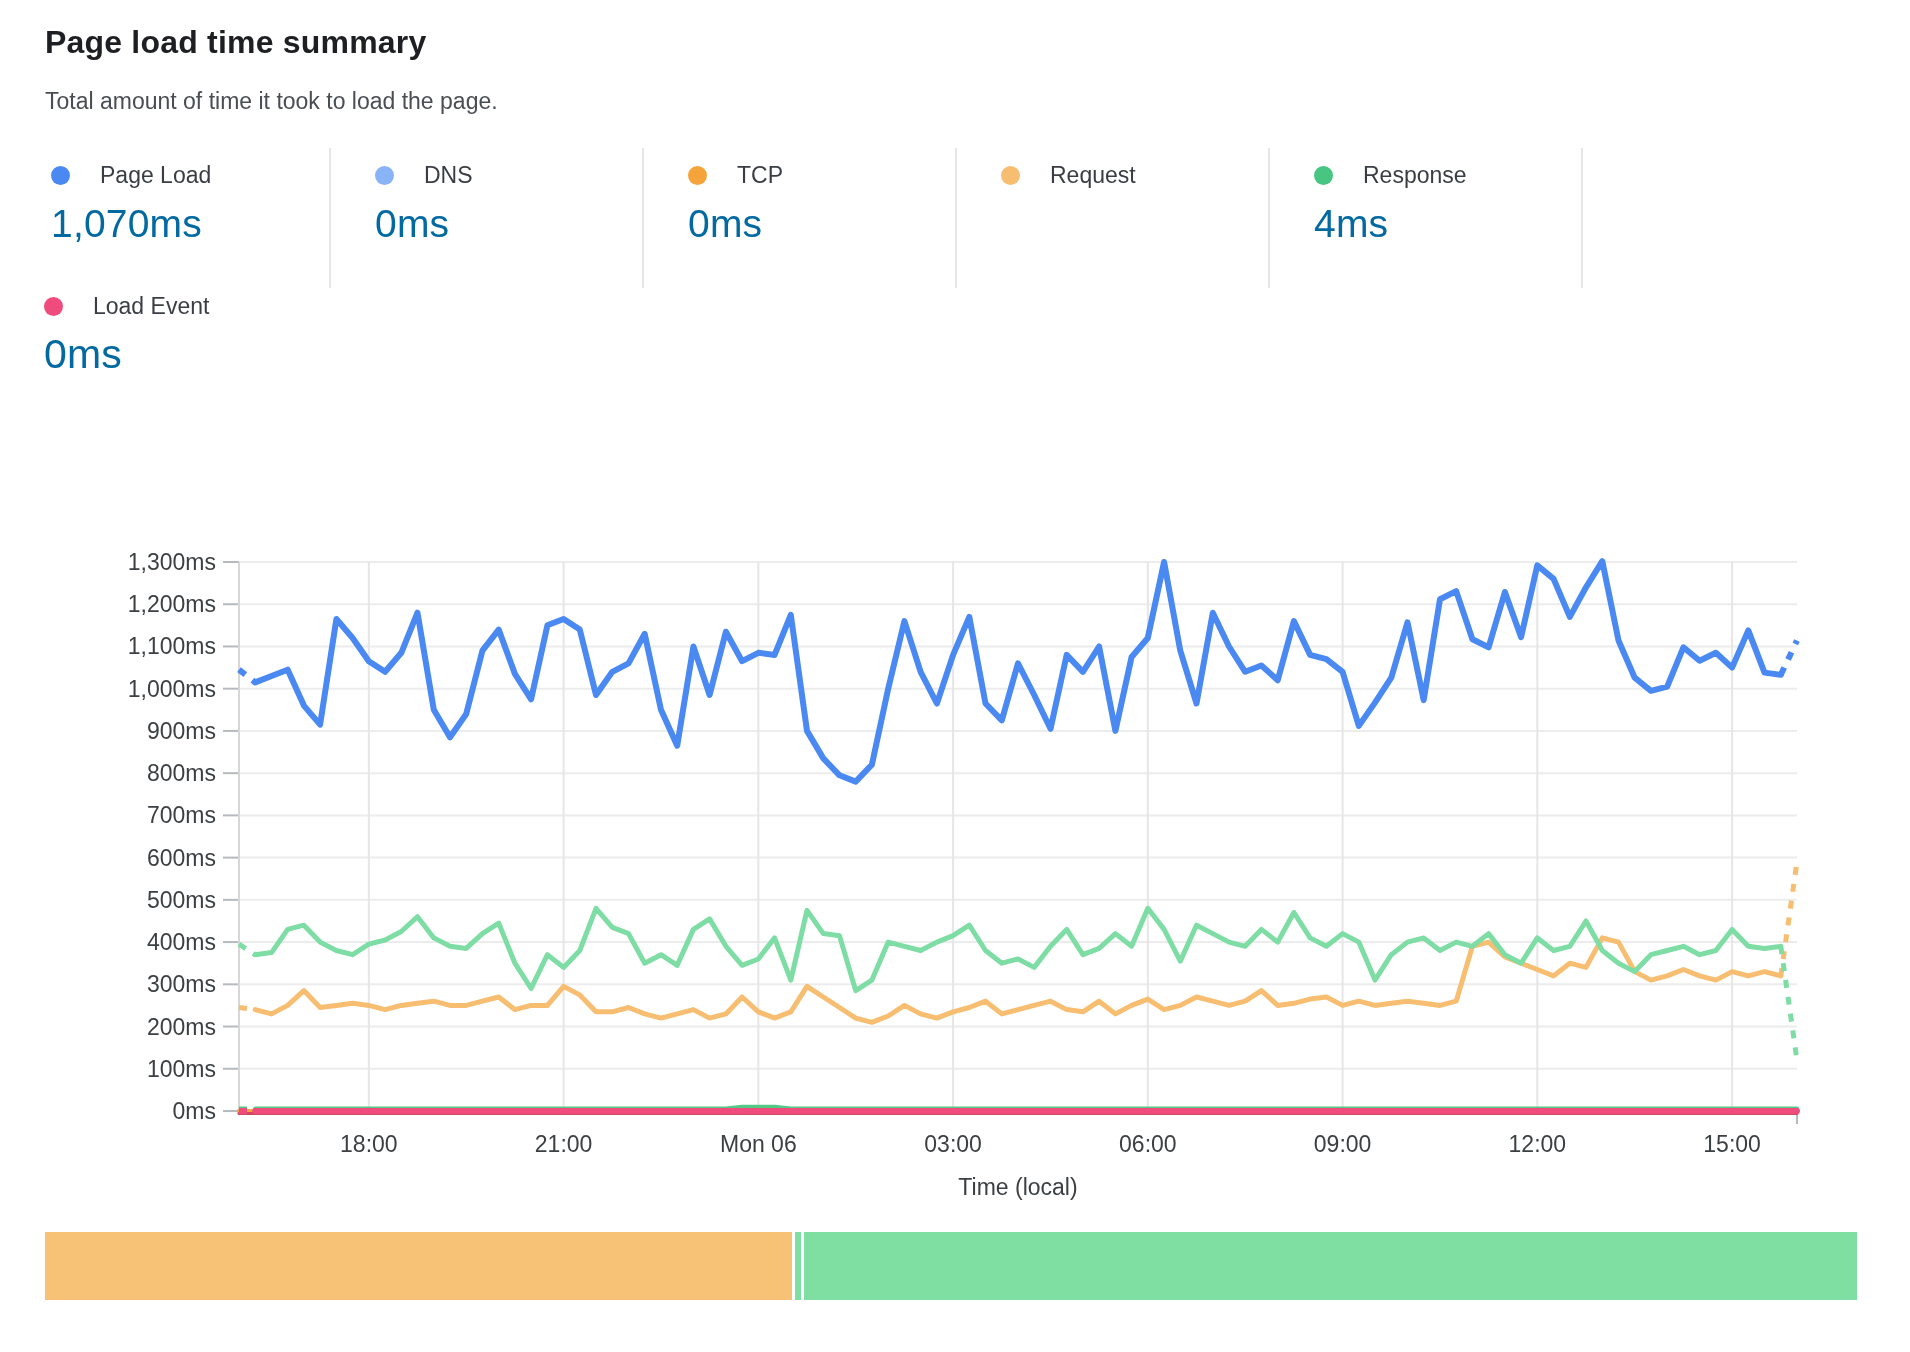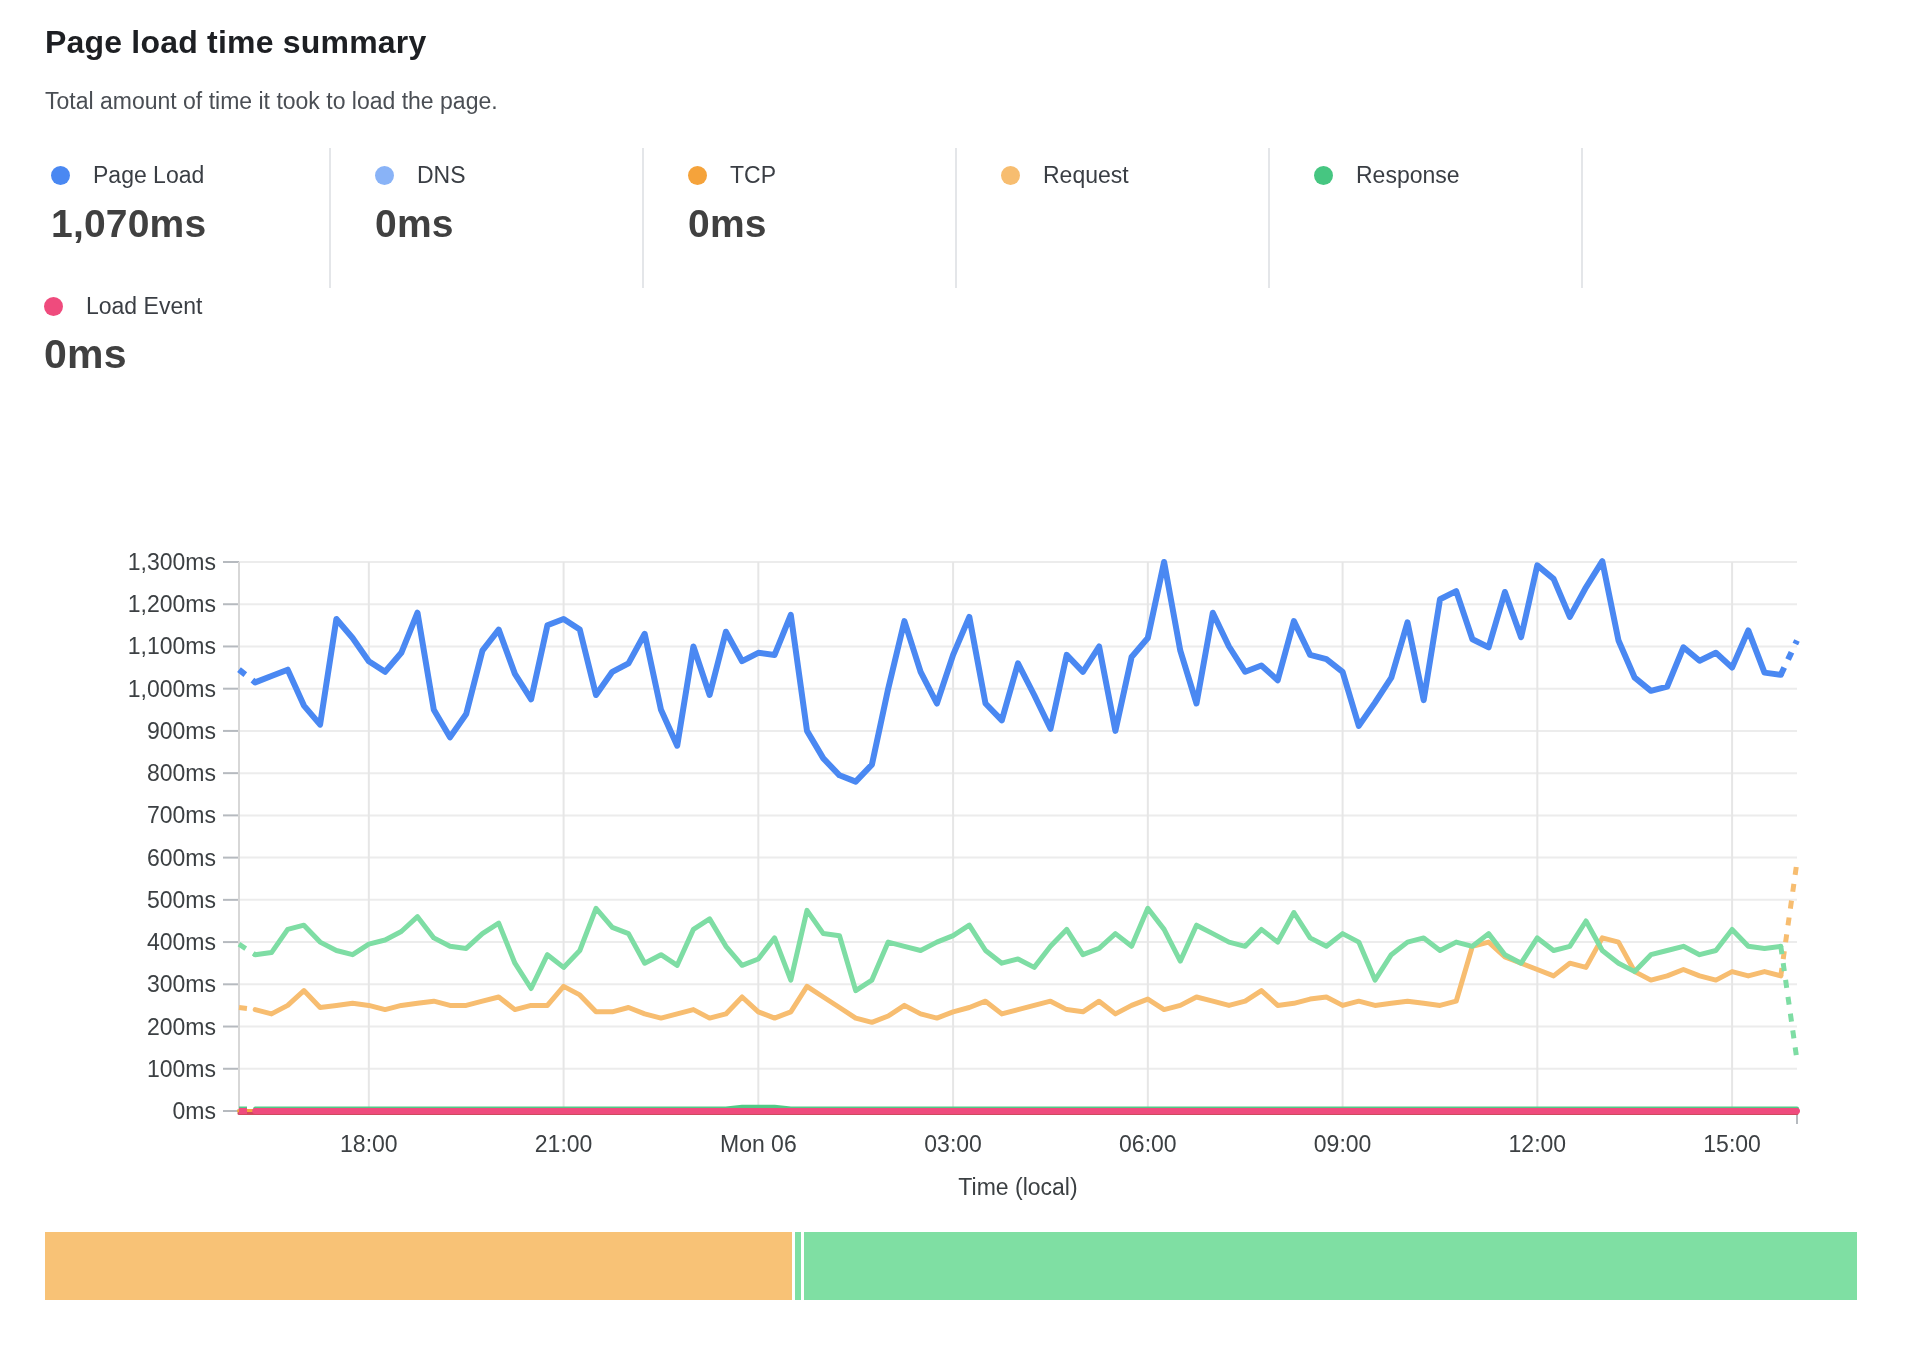--- a/index.html
+++ b/index.html
@@ -2,23 +2,23 @@
 <html><head>
 <meta charset="utf-8">
 <style>
   html,body{margin:0;padding:0}
   body{width:1910px;height:1352px;background:#ffffff;font-family:"Liberation Sans",sans-serif;position:relative;overflow:hidden}
   .title{position:absolute;left:45px;top:24px;font-size:32px;font-weight:700;color:#1d1f23;letter-spacing:.2px}
   .subtitle{position:absolute;left:45px;top:88px;font-size:23px;color:#4a4e54}
   .stats{position:absolute;left:45px;top:148px;height:140px;display:grid;grid-template-columns:286px 313px 313px 313px 313px 318px}
   .stat{border-right:2px solid #e4e6e9;padding:14px 0 0 44px;box-sizing:border-box}
   .stat:first-child{padding-left:6px}
-  .stat-label{display:flex;align-items:center;gap:23px;font-size:23px;color:#3a3e44}
+  .stat-label{display:flex;align-items:center;gap:30px;font-size:23px;color:#3a3e44}
   .dot{width:19px;height:19px;border-radius:50%;flex:0 0 auto}
-  .stat-value{margin-top:13px;font-size:39px;font-weight:700;color:#404040;letter-spacing:.2px}
+  .stat-value{margin-top:13px;font-size:39px;font-weight:400;color:#0369a1;letter-spacing:.2px}
   .load-event{position:absolute;left:44px;top:293px}
   .load-event .stat-value{margin-top:11px;font-size:41px}
   .chart-wrap{position:absolute;left:0;top:430px;width:1910px;height:790px}
   .bar{position:absolute;left:45px;top:1232px;width:1812px;height:68px;display:flex}
   .bar-seg{height:100%}
   svg text{font-family:"Liberation Sans",sans-serif}
 </style>
 </head>
 <body>
 
@@ -55,20 +55,21 @@
       <span class="dot" style="background: rgb(247, 189, 112);"></span>
       <span>Request</span>
     </div>
   </div>
 
   <div class="stat">
     <div class="stat-label">
       <span class="dot" style="background: rgb(70, 198, 129);"></span>
       <span>Response</span>
     </div>
+    <div class="stat-value">4ms</div>
   </div>
 
 </div>
 
 <div class="load-event">
   <div class="stat-label">
     <span class="dot" id="le-dot" style="background: rgb(239, 75, 125);"></span>
     <span>Load Event</span>
   </div>
   <div class="stat-value">0ms</div>

